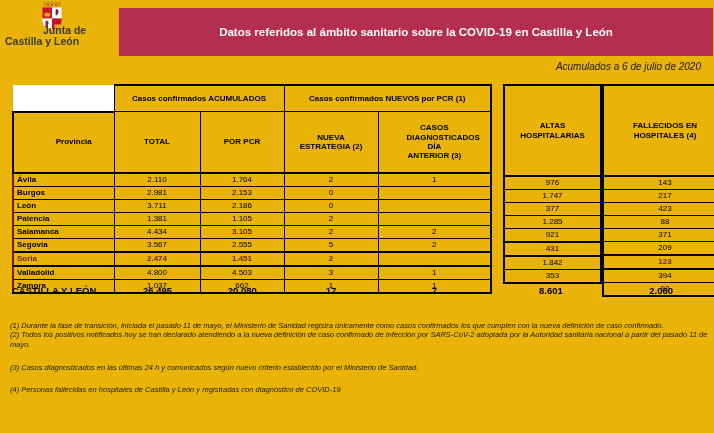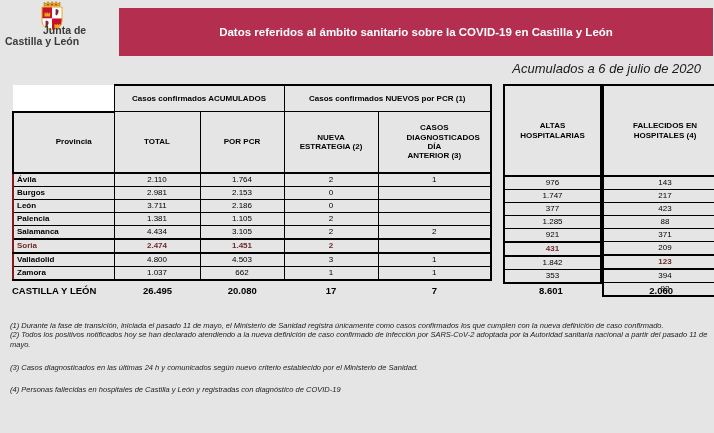--- a/index.html
+++ b/index.html
@@ -1,32 +1,32 @@
 <!DOCTYPE html>
 <html><head>
 <meta charset="utf-8">
 <style>
   html,body{margin:0;padding:0;background:#fff;}
   .page{
-    position:relative;width:714px;height:433px;background:#e5e5e5;overflow:hidden;
+    position:relative;width:714px;height:433px;background:#eab308;overflow:hidden;
     font-family:"Liberation Sans","DejaVu Sans",sans-serif;color:#000;
   }
   
   .logo{position:absolute;left:0;top:0;width:118px;height:56px;}
   .logo-shield{position:absolute;left:40px;top:1px;}
   .logo-line1{position:absolute;left:43px;top:24px;font-size:10.5px;font-weight:bold;color:#3B3B39;white-space:nowrap;}
   .logo-line2{position:absolute;left:5px;top:35px;font-size:10.5px;font-weight:bold;color:#3B3B39;white-space:nowrap;}
   
   .banner{
     position:absolute;left:119px;top:8px;width:594px;height:48px;background:#B42E4F;
     display:flex;align-items:center;justify-content:center;
   }
   .banner-title{color:#fff;font-weight:bold;font-size:11.5px;text-align:center;}
   
-  .date-note{position:absolute;top:61px;right:13px;font-size:13px;font-style:italic;color:#1a1a1a;}
+  .date-note{position:absolute;top:61px;right:13px;font-size:10px;font-style:italic;color:#1a1a1a;}
   
   .table-wrap{position:absolute;left:12px;top:84px;display:flex;align-items:flex-start;}
   table{border-collapse:collapse;table-layout:fixed;font-size:8px;}
   td{border:1px solid #000;text-align:center;vertical-align:middle;padding:0;height:12px;line-height:1.15;overflow:hidden;}
   .t-main{width:478px;}
   .t-altas{width:99px;margin-left:11px;}
   .t-fall{width:126px;}
   td.blank{border:none;background:#fff;}
   tr.grouprow td.group{height:25px;font-weight:bold;border-top:2px solid #000;}
   tr.subhead td{height:59px;font-weight:bold;border-bottom:2px solid #000;}
@@ -142,20 +142,27 @@
         <td>2</td>
         <td class="edge-r"></td>
       </tr>
       <tr>
         <td class="provname edge-l">Salamanca</td>
         <td>4.434</td>
         <td>3.105</td>
         <td>2</td>
         <td class="edge-r">2</td>
       </tr>
+      <tr>
+        <td class="provname edge-l">Segovia</td>
+        <td>3.567</td>
+        <td>2.555</td>
+        <td>5</td>
+        <td class="edge-r">2</td>
+      </tr>
       <tr class="hl">
         <td class="provname edge-l">Soria</td>
         <td>2.474</td>
         <td>1.451</td>
         <td>2</td>
         <td class="edge-r"></td>
       </tr>
       <tr>
         <td class="provname edge-l">Valladolid</td>
         <td>4.800</td>

